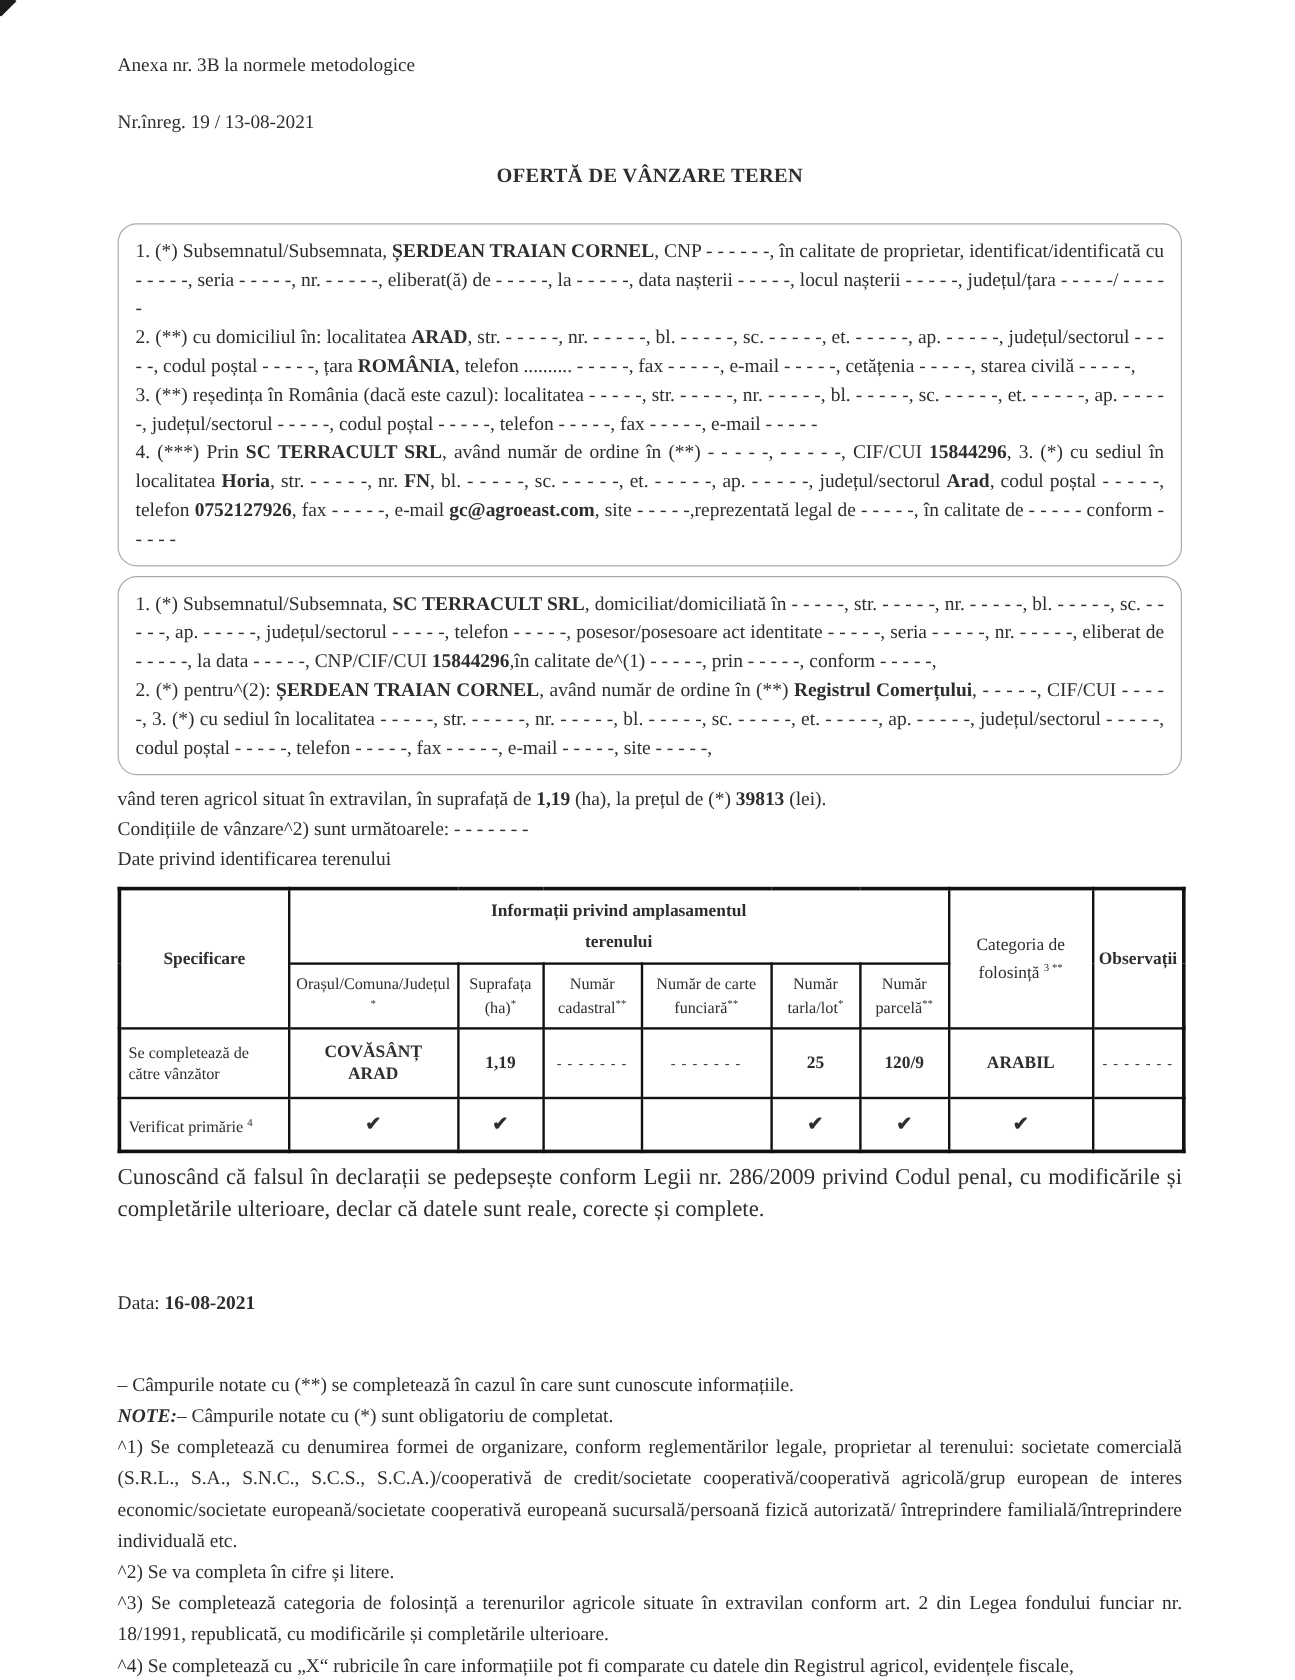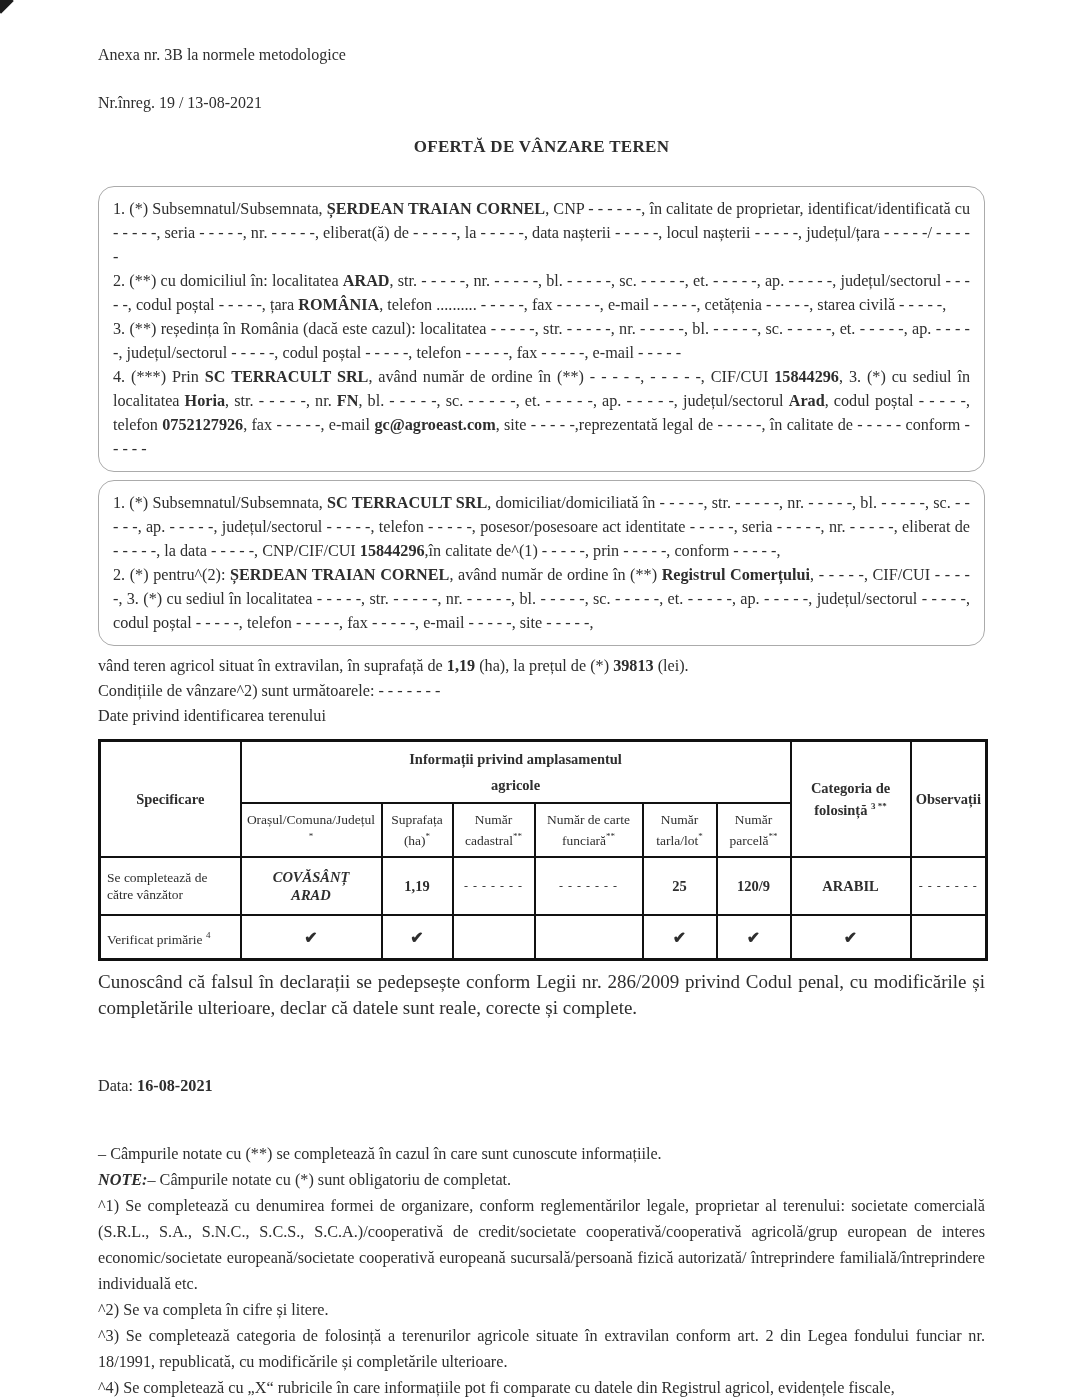--- a/index.html
+++ b/index.html
@@ -12,28 +12,28 @@
   .doc-title{font-size:17px;line-height:22px;font-weight:bold;text-align:center;margin-bottom:28px;letter-spacing:.3px;}
   .box{border:1px solid #ababab;border-radius:16px;padding:10px 14px;margin-bottom:8px;}
   .box p{margin:0;font-size:16.2px;line-height:24px;text-align:justify;}
   .plain{font-size:16.2px;line-height:25px;margin:0;}
   .lines3{margin-top:6px;margin-bottom:10px;}
   table{border-collapse:collapse;width:887px;table-layout:fixed;margin:0 0 4px 0;}
   td,th{border:2px solid #111;padding:2px 3px;vertical-align:middle;text-align:center;font-weight:normal;}
   table{border:3px solid #111;}
   .c-spec{font-weight:bold;font-size:14.5px;}
   .c-group{font-weight:bold;font-size:14.5px;line-height:26px;padding:4px 2px;}
-  .c-cat{font-weight:bold;font-size:14.5px;line-height:18px;margin-left:20px;}
+  .c-cat{font-weight:normal;font-size:14.5px;line-height:18px;margin-left:20px;}
   .c-obs{font-weight:bold;font-size:14.5px;}
   .sub{font-size:13.5px;line-height:16px;padding:4px 2px;height:44px;}
   sup{font-size:9px;}
   .rowlabel{text-align:left;font-size:13.5px;line-height:17px;padding:4px 6px;}
   .dcell{font-size:14.5px;height:52px;}
   .b{font-weight:bold;}
-  .prewrap{white-space:pre-line;line-height:18px;font-style:italic;}
+  .prewrap{white-space:pre-line;line-height:18px;}
   .dash{font-size:12px;letter-spacing:1px;color:#333;}
   .checkrow td{height:34px;}
   .check{font-size:16px;font-weight:bold;}
   .statement{font-size:19px;line-height:26px;text-align:justify;margin-top:8px;}
   .dateline{font-size:16.2px;line-height:26px;margin-top:52px;}
   .notes{margin-top:42px;}
   .notes p{margin:0;font-size:16.2px;line-height:26px;text-align:justify;}
 </style>
 </head>
 <body>
@@ -74,21 +74,21 @@
         <col style="width:74px">
       <col style="width:74px">
         <col style="width:120px">
         <col style="width:76px">
     </colgroup>
     <tbody>
         <tr>
       <th class="c-spec" rowspan="2">Specificare</th>
       <th class="c-group" colspan="6">
         <div>Informații privind amplasamentul</div>
-        <div>agricole</div>
+        <div>terenului</div>
       </th>
       <th class="c-cat" rowspan="2">
         <div>Categoria de</div>
         <div><span>folosință</span> <sup>3 **</sup></div>
       </th>
       <th class="c-obs" rowspan="2">Observații</th>
     </tr>
     <tr>
       <th class="sub">
         <div>Orașul/Comuna/Județul</div>

